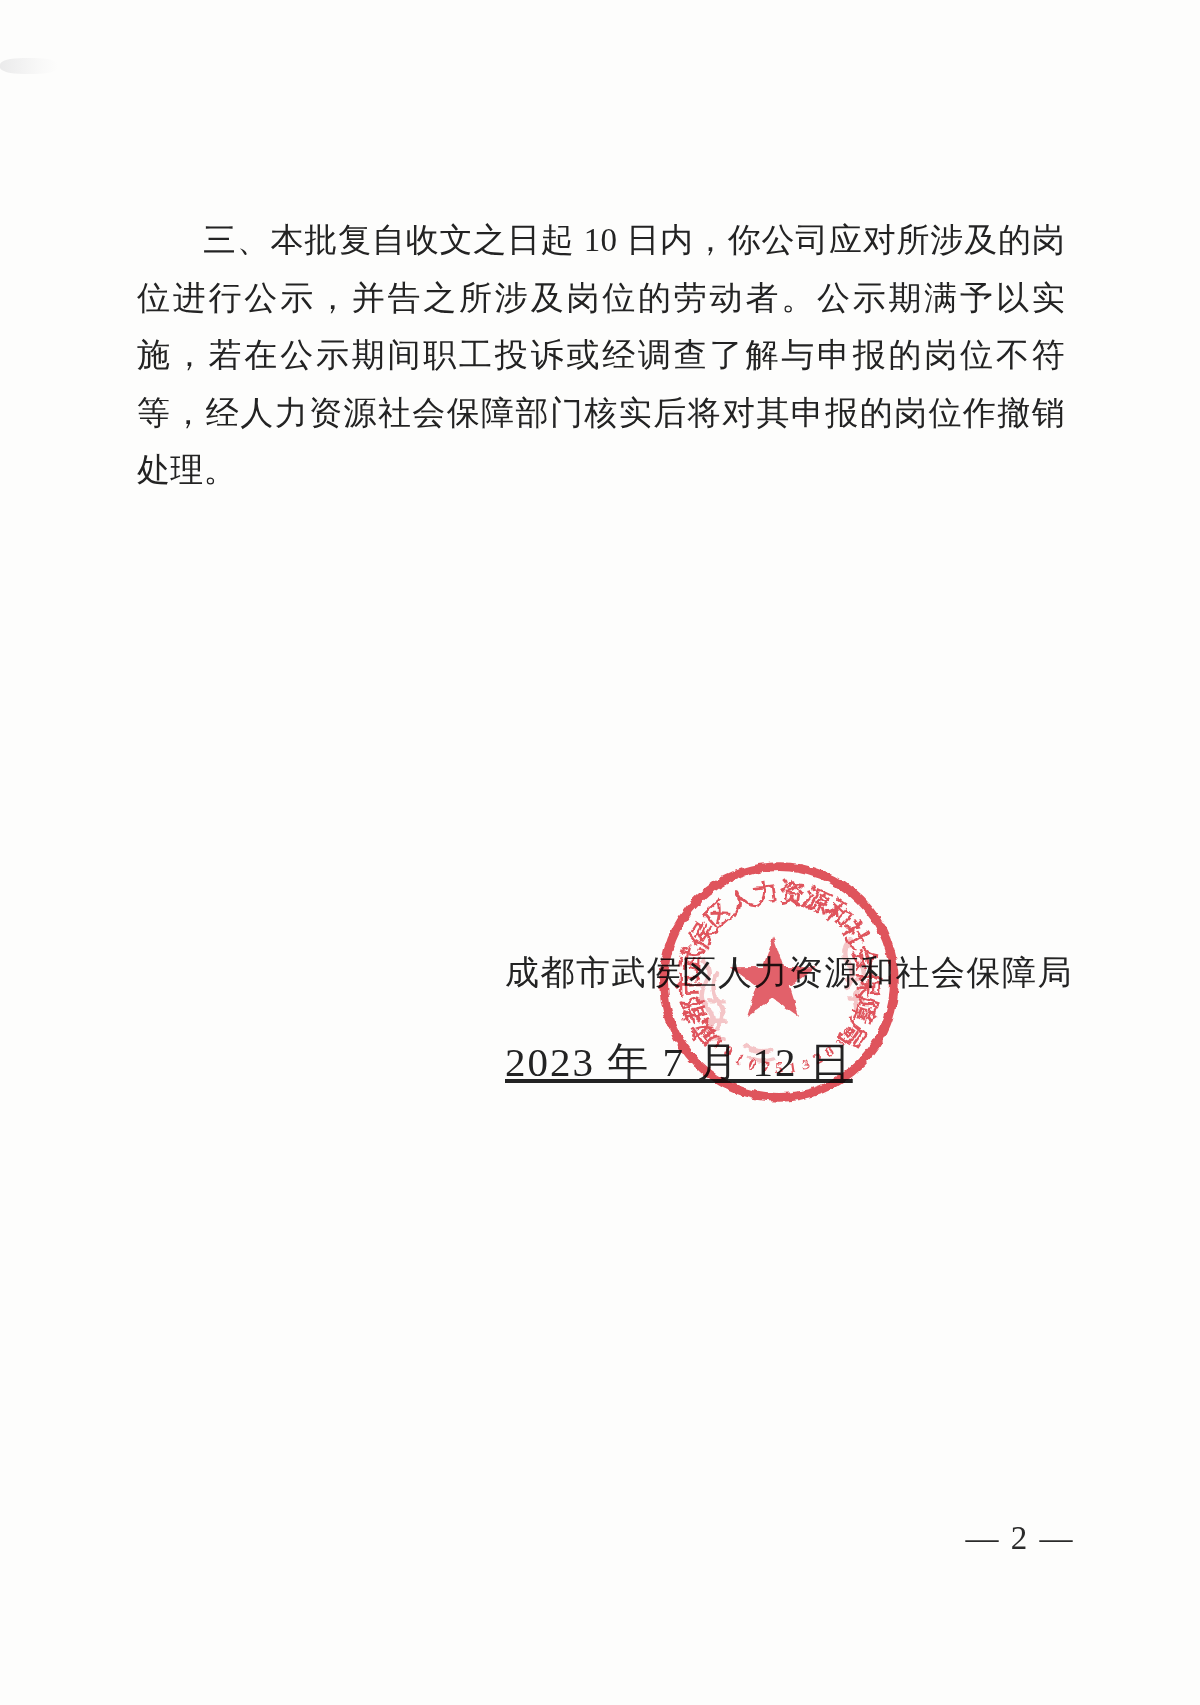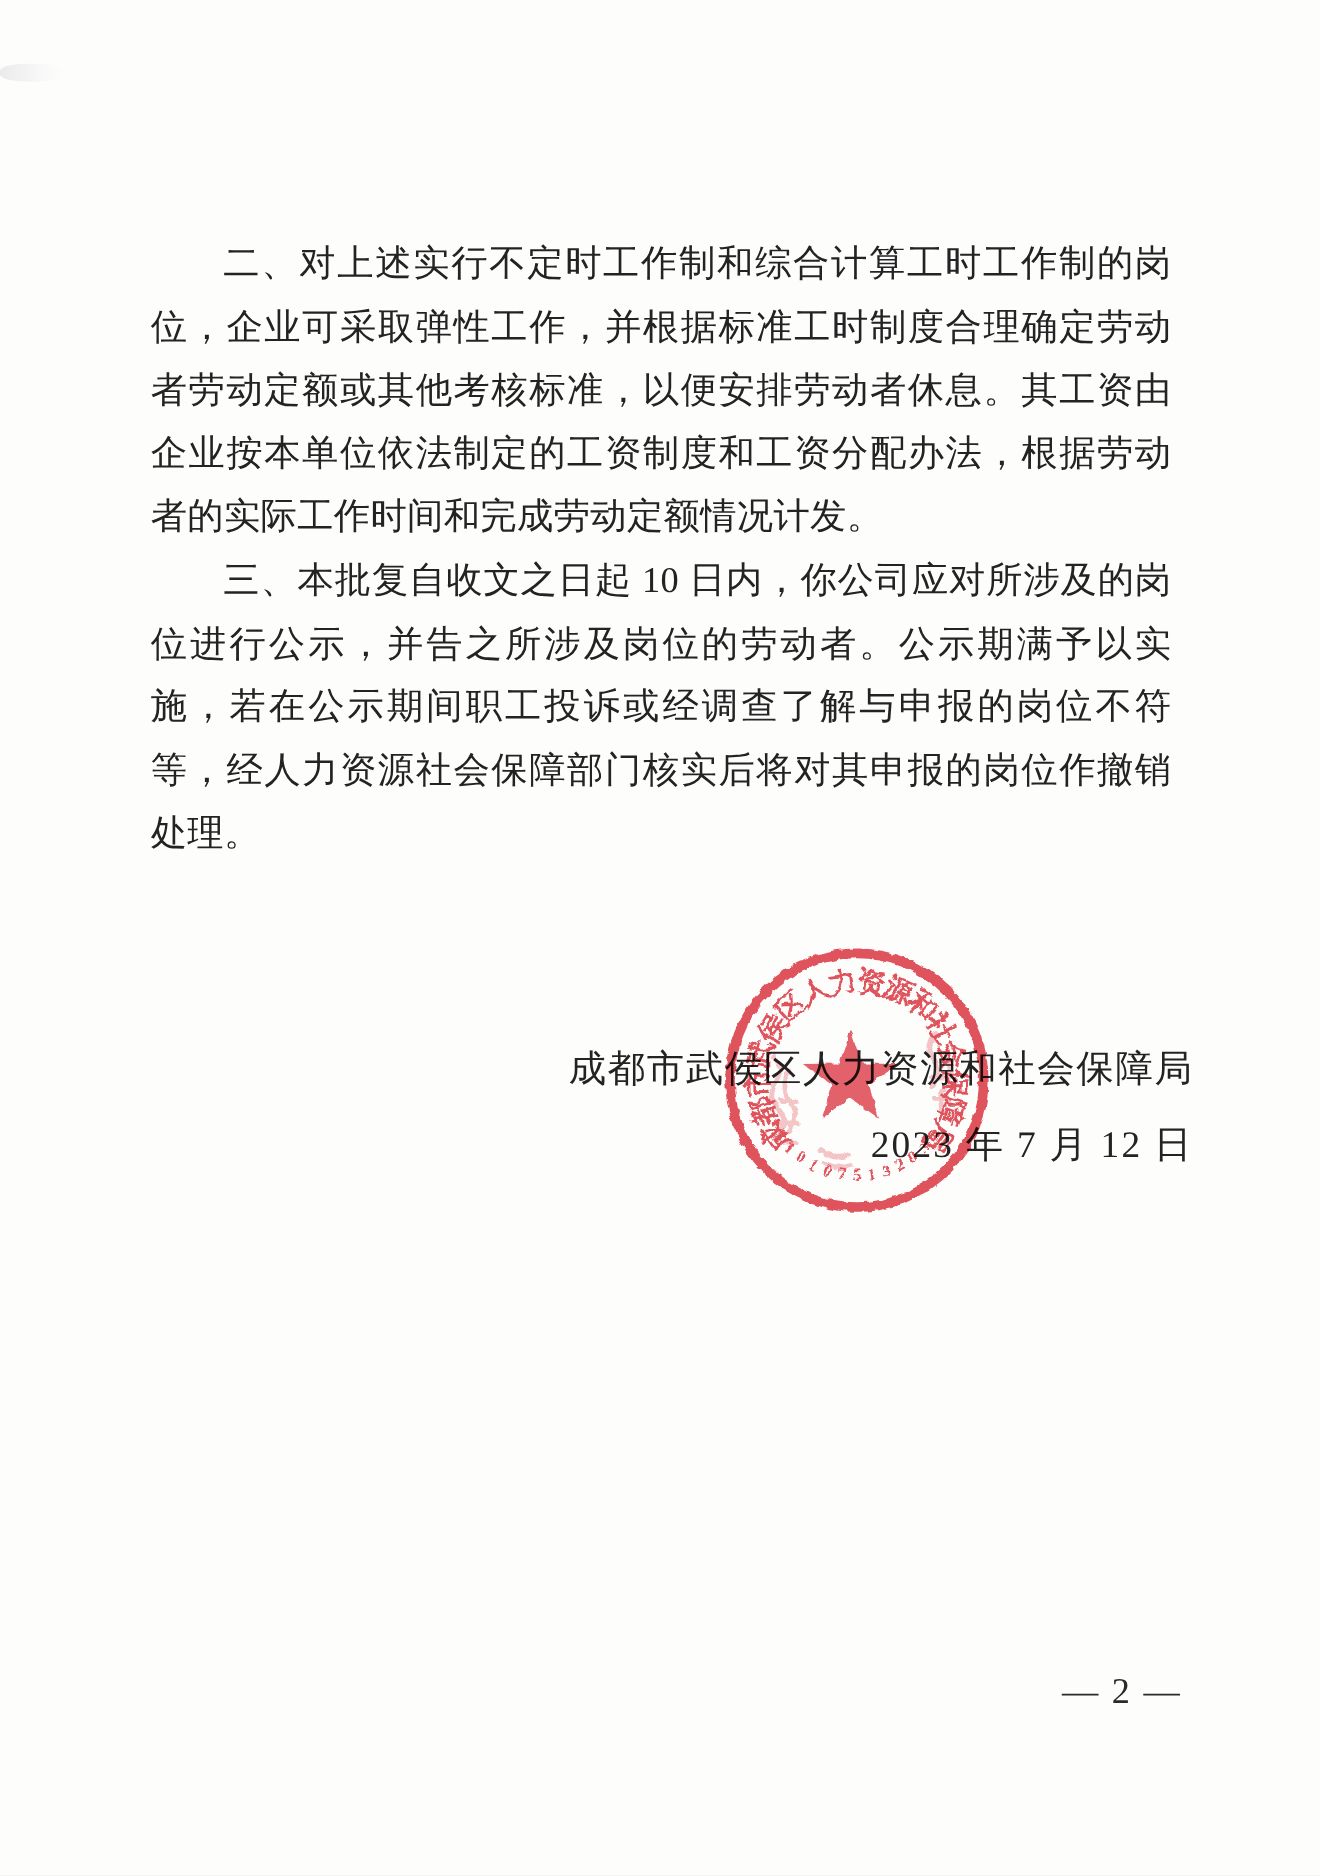--- a/index.html
+++ b/index.html
@@ -12,27 +12,27 @@
   }
   .body-text {
     position:absolute; left:137px; top:212px; width:928px;
     font-size:33px; line-height:57.6px;
     text-align:justify; text-justify:inter-ideograph;
     letter-spacing:0.3px;
   }
   .body-text p { margin:0; text-indent:2em; }
   .signature {
     position:absolute; left:505px; top:952px; width:580px;
-    text-align:right;
+    text-align:left;
   }
   .signature .issuer {
     font-size:34px; line-height:42px; letter-spacing:1.5px; white-space:nowrap;
   }
   .signature .issue-date {
-    margin-top:24px; font-size:34px; letter-spacing:2px; white-space:nowrap;
+    margin-top:41px; font-size:41px; letter-spacing:2px; white-space:nowrap;text-decoration:underline;
   }
   .seal {
     position:absolute; left:653px; top:856px; width:252px; height:252px;
     mix-blend-mode:multiply; pointer-events:none;
   }
   .seal svg { display:block; }
   .seal text {
     fill:var(--seal-color);
     font-family:"Liberation Serif","DejaVu Serif",serif;
     font-weight:bold;
@@ -50,21 +50,20 @@
   }
 </style>
 </head>
 <body>
 
 <div class="page">
 
   <div class="smudge"></div>
 
   <div class="body-text">
-    <p>二、对上述实行不定时工作制和综合计算工时工作制的岗位，企业可采取弹性工作，并根据标准工时制度合理确定劳动者劳动定额或其他考核标准，以便安排劳动者休息。其工资由企业按本单位依法制定的工资制度和工资分配办法，根据劳动者的实际工作时间和完成劳动定额情况计发。</p>
     <p>三、本批复自收文之日起 10 日内，你公司应对所涉及的岗位进行公示，并告之所涉及岗位的劳动者。公示期满予以实施，若在公示期间职工投诉或经调查了解与申报的岗位不符等，经人力资源社会保障部门核实后将对其申报的岗位作撤销处理。</p>
   </div>
 
   <div class="signature">
     <div class="issuer">成都市武侯区人力资源和社会保障局</div>
     <div class="issue-date">2023 年 7 月 12 日</div>
   </div>
 
   <div class="seal">
     <svg viewBox="0 0 260 260" width="252" height="252" xmlns="http://www.w3.org/2000/svg">

